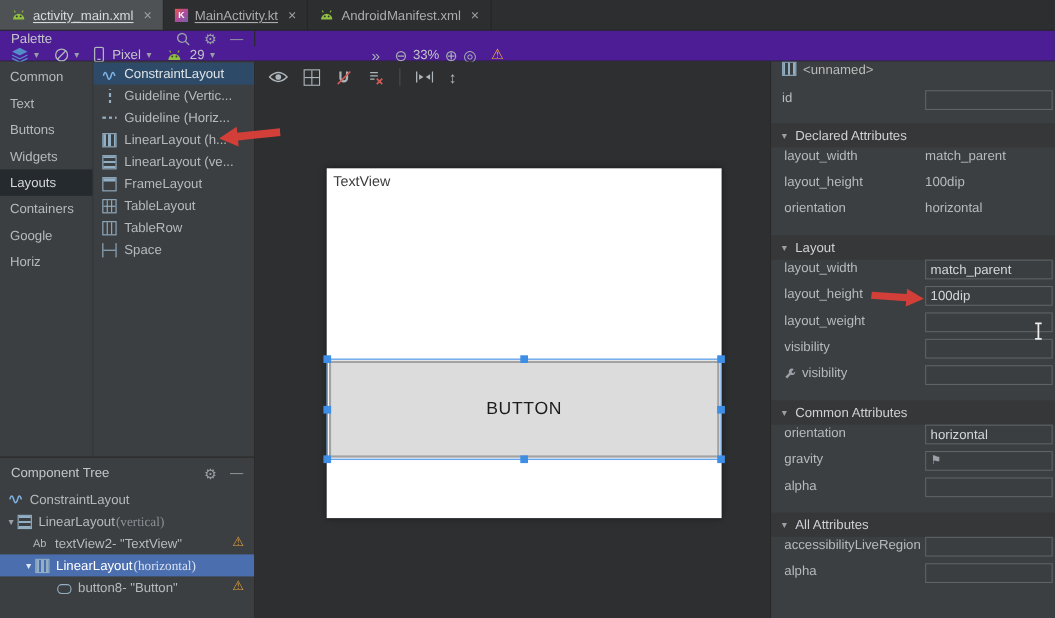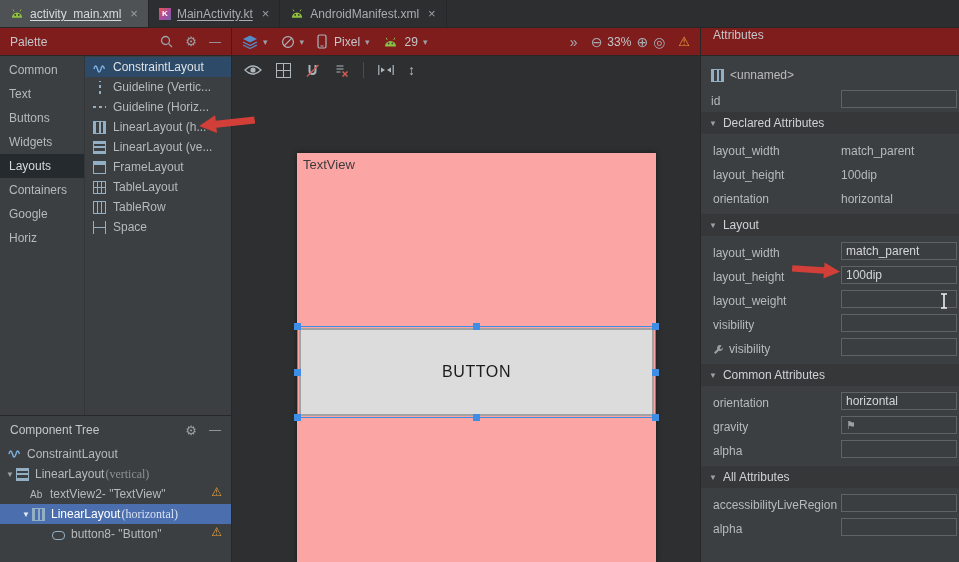--- a/index.html
+++ b/index.html
@@ -12,22 +12,22 @@
           border-bottom:1px solid #242627;display:flex;align-items:stretch;}
   .tab{display:flex;align-items:center;gap:6px;padding:0 10px;border-right:1px solid #242627;color:#a9adb0;}
   .tab.active{background:#4e5254;color:#d7dadc;}
   .tablabel.u{text-decoration:underline;text-underline-offset:2px;}
   .tabclose{color:#9aa0a6;font-size:13px;margin-left:3px;line-height:1;}
   .ktico{width:12px;height:12px;flex:none;display:flex;align-items:center;justify-content:center;
          background:linear-gradient(135deg,#e8544f 0%,#a94b9e 55%,#7065a8 100%);
          color:#fff;font-size:8px;font-weight:700;}
 
   
-  .topbar{position:absolute;left:0;top:28px;right:0;height:28px;display:flex;background:#7f1d1d;
-          border-bottom:1px solid #282828;}
+  .topbar{position:absolute;left:0;top:28px;right:0;height:28px;display:flex;background:#4c1d95;
+          border-bottom:1px solid #282828;flex-direction:column;}
   .tb-left{width:232px;flex:none;display:flex;align-items:center;padding:0 10px;gap:12px;
            border-right:1px solid #282828;}
   .tb-left .ttl{margin-right:auto;color:#c3c6c8;}
   .tb-center{width:468px;flex:none;display:flex;align-items:center;gap:5px;padding:0 10px;}
   .tb-right{flex:1;display:flex;padding:0 12px;border-left:1px solid #282828;color:#c3c6c8;}
   .dd{color:#9aa0a6;font-size:9px;}
   .tb-label{color:#c3c6c8;margin-left:2px;}
   .tbtxt{color:#a6acb2;font-size:14px;line-height:1;}
   .tb-zoom{color:#c3c6c8;}
   .warn{color:#e8a33d;font-size:13px;line-height:1;}
@@ -81,37 +81,37 @@
 
   
   .design{position:absolute;left:232px;top:56px;width:468px;height:506px;background:#2d2f31;overflow:hidden;}
   .dtb2{position:absolute;top:5px;left:12px;display:flex;align-items:center;gap:14px;height:18px;}
   .sepv{width:1px;height:16px;background:#4a4d4f;}
   .gico{width:15px;height:15px;border:1px solid #aeb6bc;
         background:
           linear-gradient(#aeb6bc,#aeb6bc) 0 50%/100% 1px no-repeat,
           linear-gradient(90deg,#aeb6bc,#aeb6bc) 50% 0/1px 100% no-repeat;}
   .updown{color:#aeb6bc;font-size:14px;line-height:1;}
-  .canvas{position:absolute;left:65px;top:97px;width:359px;height:409px;background:#fca5a5;
+  .canvas{position:absolute;left:65px;top:97px;width:359px;height:318px;background:#ffffff;
           box-shadow:0 0 6px rgba(0,0,0,.45);}
   .tv{position:absolute;top:4px;left:6px;color:#3c3c3c;font-size:13px;}
   .llblock{position:absolute;left:0;top:173px;width:100%;height:92px;}
   .awtbtn{position:absolute;inset:2px;background:#dcdcdc;border:2px solid #a3a3a3;
         display:flex;align-items:center;justify-content:center;color:#1c1c1c;
         font-size:16px;font-weight:400;letter-spacing:.6px;}
   .selbox{position:absolute;inset:0;border:1px solid #3e8ee6;pointer-events:none;}
   .h{position:absolute;width:7px;height:7px;background:#3e8ee6;}
   .h.tl{left:-4px;top:-4px}.h.tm{left:calc(50% - 3.5px);top:-4px}.h.tr{right:-4px;top:-4px}
   .h.ml{left:-4px;top:calc(50% - 3.5px)}.h.mr{right:-4px;top:calc(50% - 3.5px)}
   .h.bl{left:-4px;bottom:-4px}.h.bm{left:calc(50% - 3.5px);bottom:-4px}.h.br{right:-4px;bottom:-4px}
 
   
   .attrs{position:absolute;left:700px;top:56px;width:259px;height:506px;background:#3c3f41;
          border-left:1px solid #282828;overflow:hidden;}
-  .arow{display:flex;align-items:flex-end;height:24px;padding-left:12px;}
+  .arow{display:flex;align-items:flex-start;height:24px;padding-left:12px;}
   .arow.tall{height:26px;padding-left:10px;}
   .arow .lbl{width:128px;flex:none;color:#b6babd;display:flex;align-items:center;gap:5px;
              white-space:nowrap;overflow:hidden;}
   .fld{flex:1;height:18px;border:1px solid #5f6365;background:#3b3e40;margin-right:2px;
        display:flex;align-items:center;padding:0 4px;color:#d4d7d9;min-width:0;white-space:nowrap;overflow:hidden;}
   .val{color:#b6babd;}
   .sect{height:22px;background:#353739;display:flex;align-items:center;gap:6px;padding-left:8px;
         color:#cfd2d4;margin-top:8px;}
   .sect.first{margin-top:4px;}
   .sect .tri{font-size:8px;color:#9aa0a6;}

